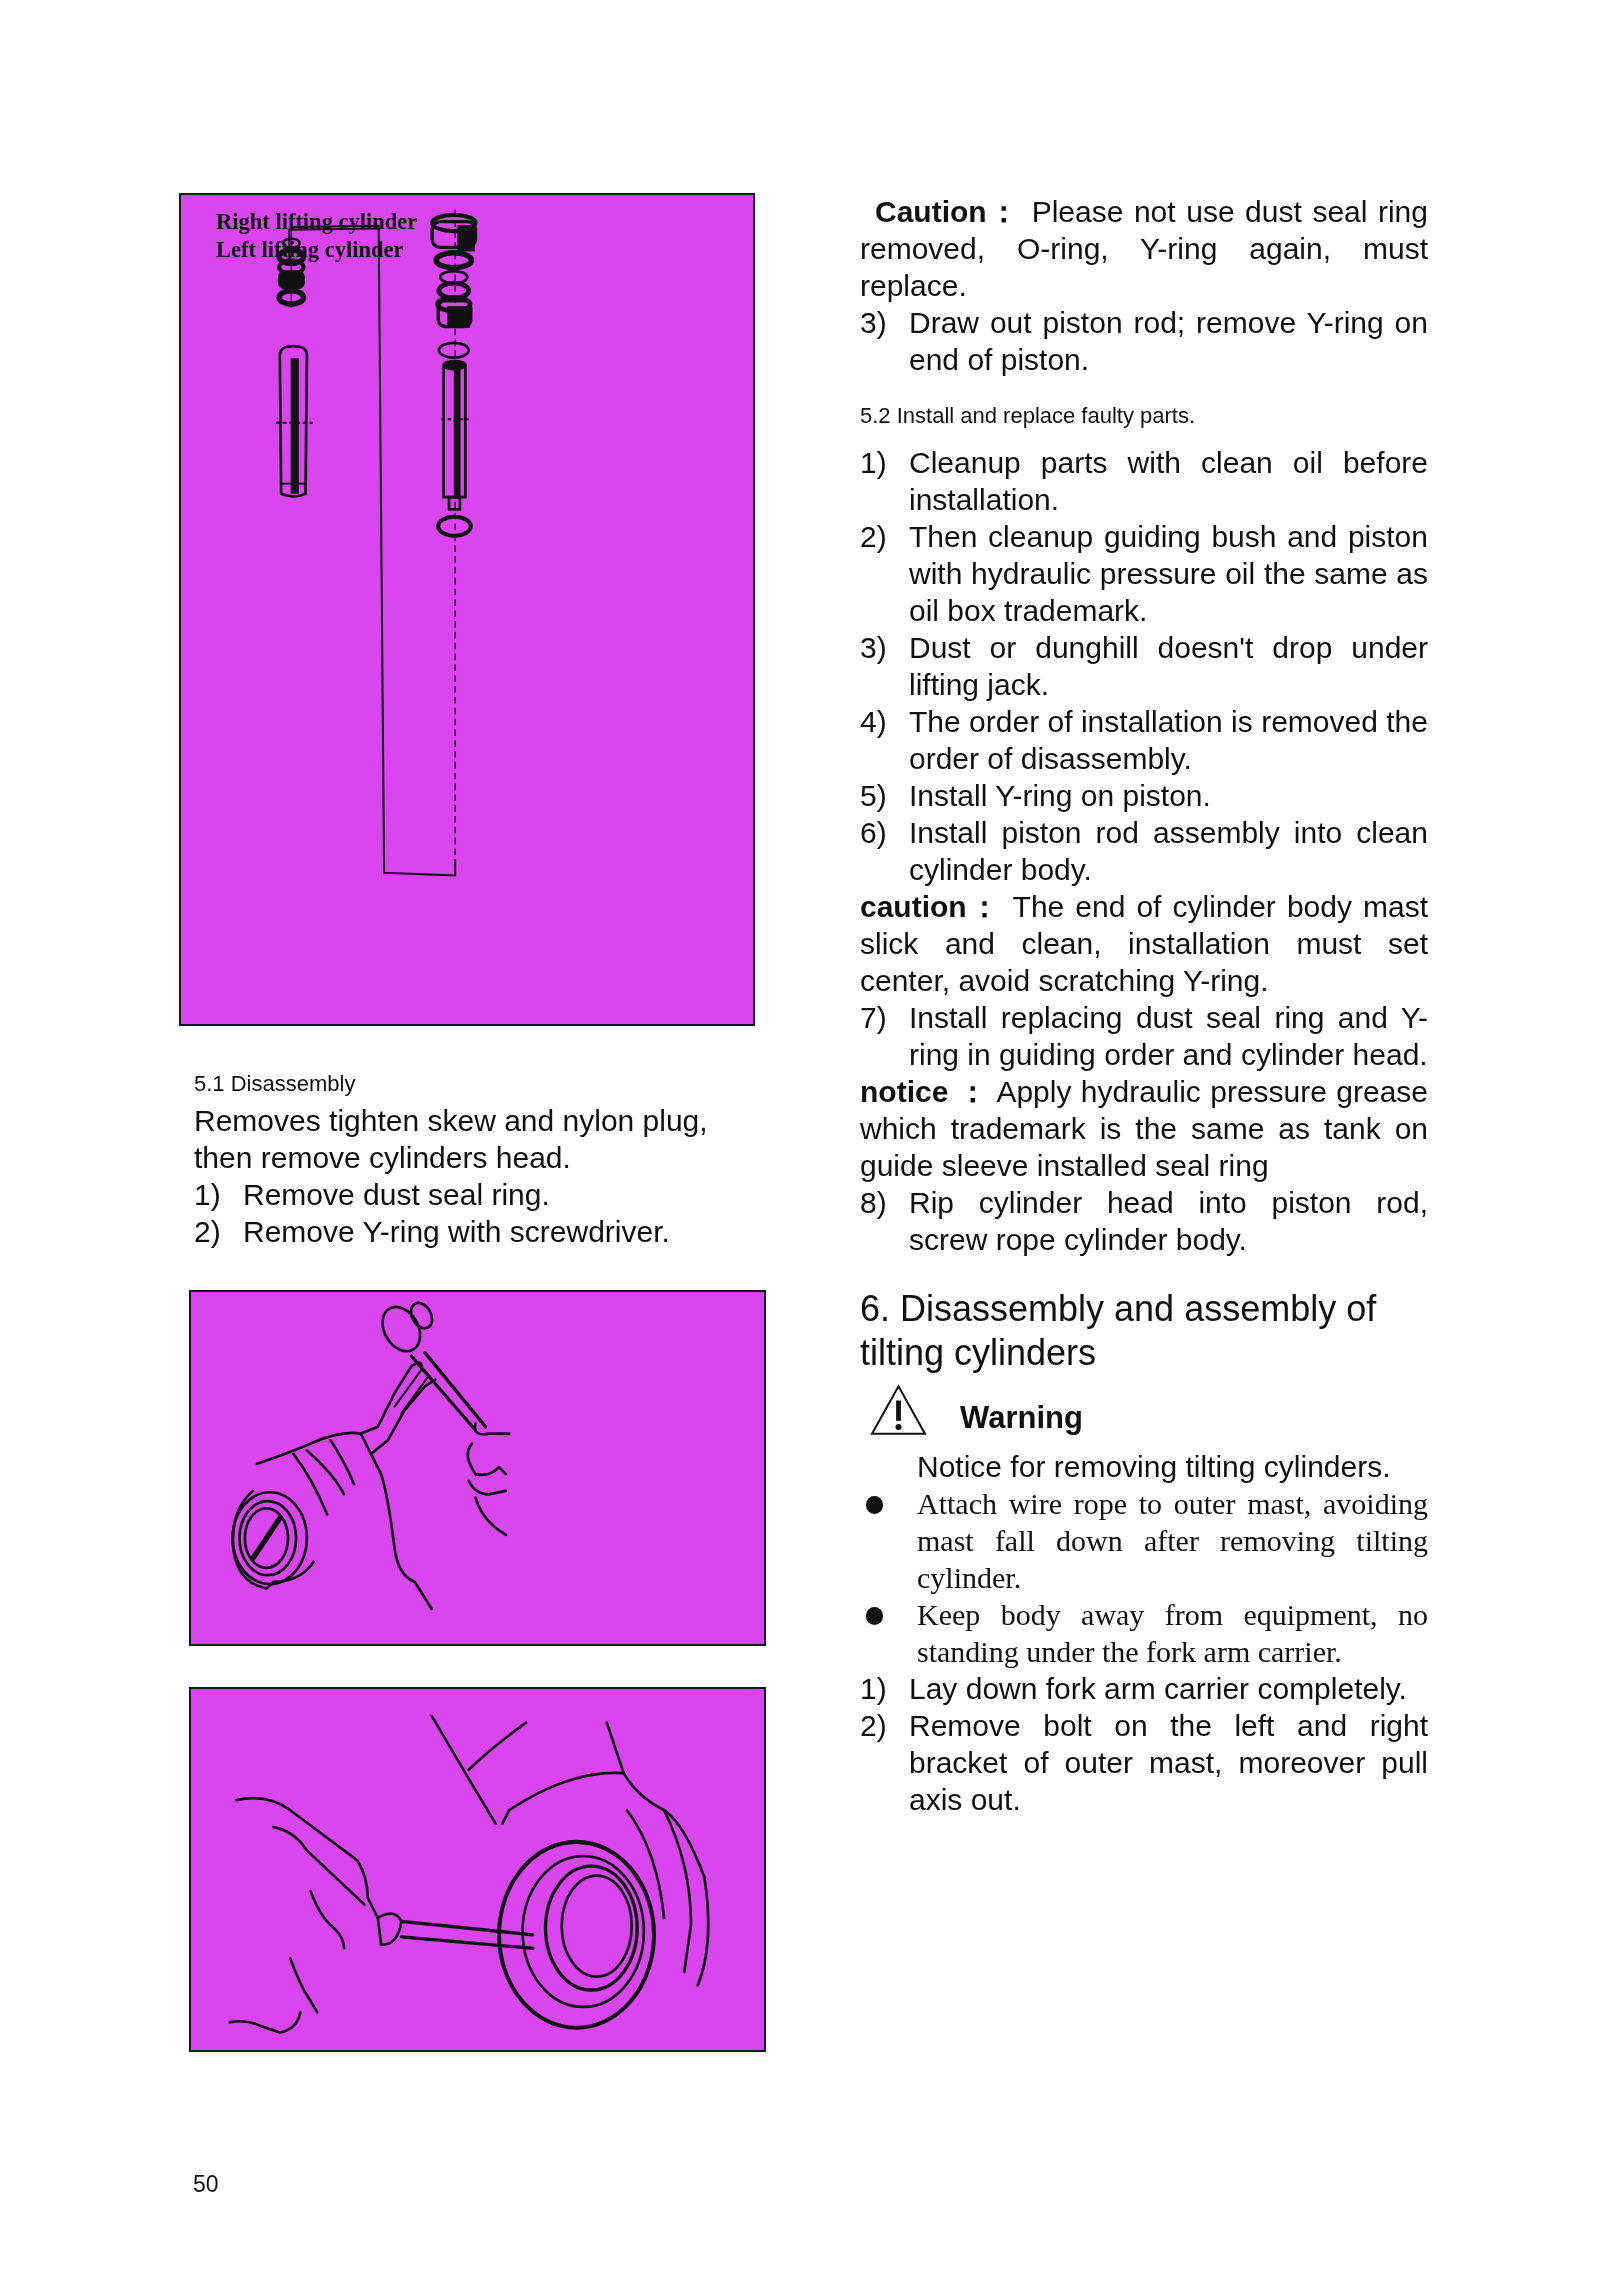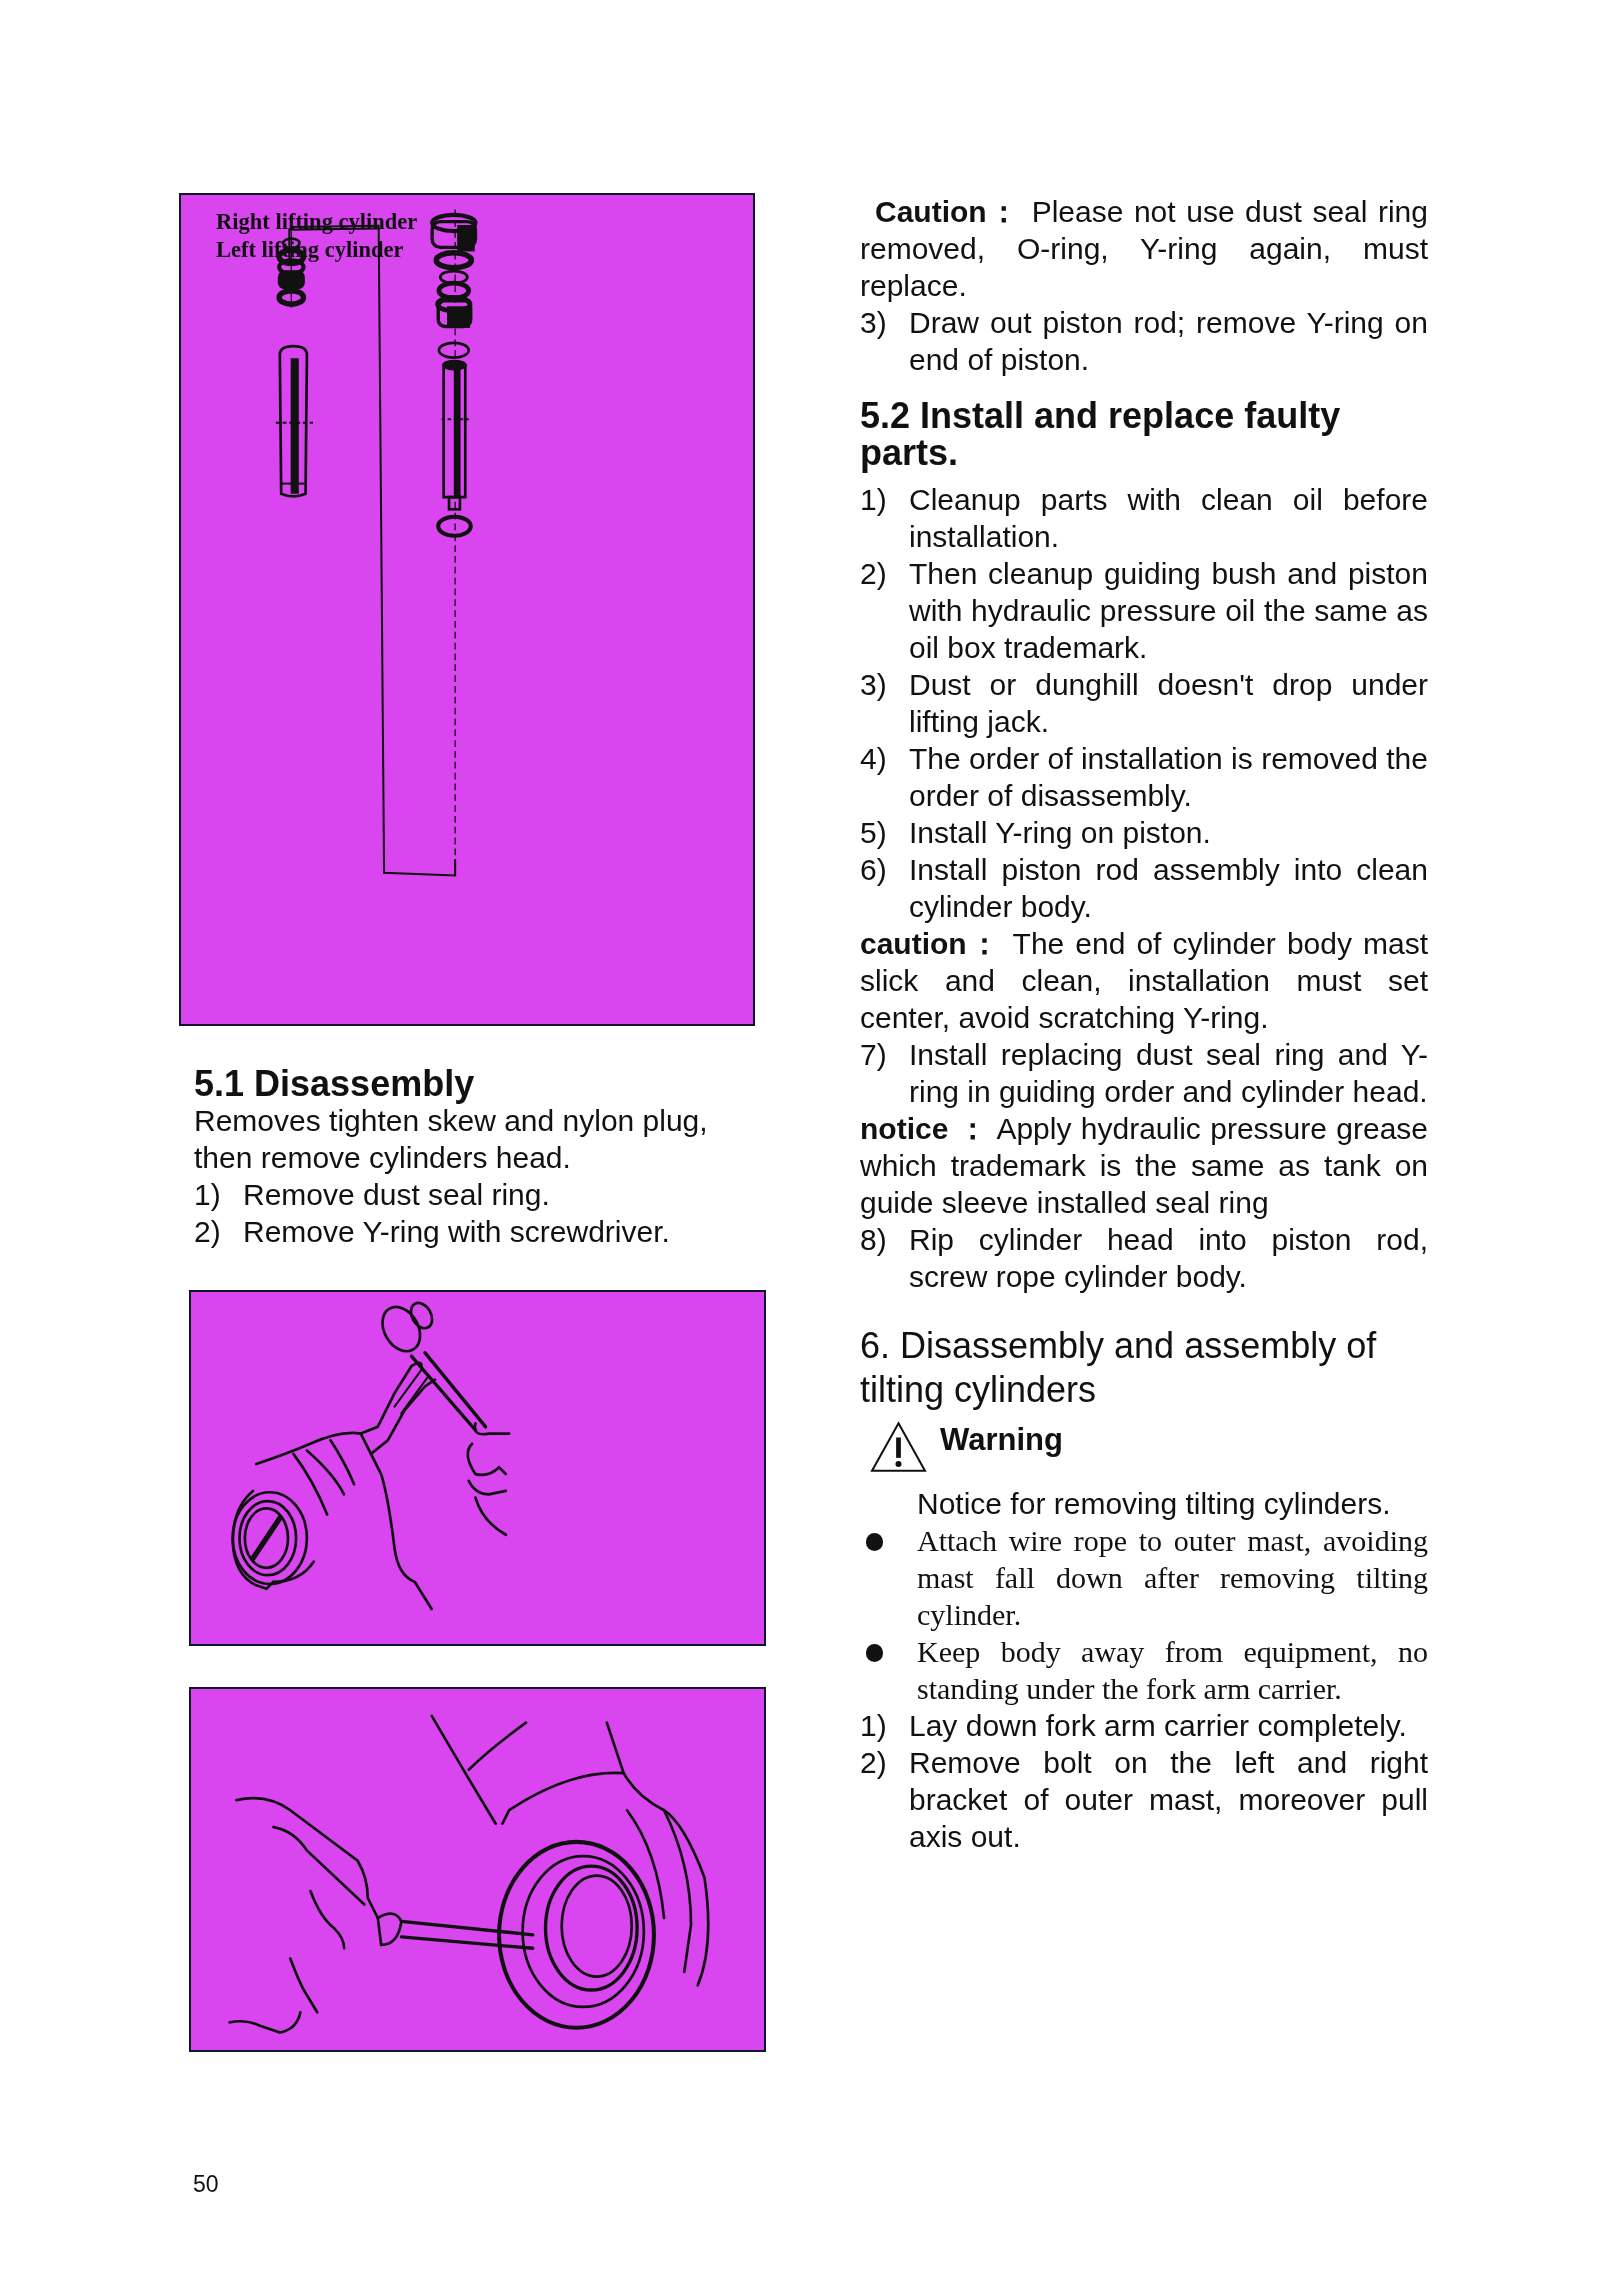--- a/index.html
+++ b/index.html
@@ -12,33 +12,33 @@
   }
   .figure svg { position: absolute; left: 0; top: 0; width: 100%; height: 100%; }
   .fig-label {
     position: absolute; font-family: "Liberation Serif", "DejaVu Serif", serif;
     font-weight: bold; font-size: 22.5px; line-height: 29px; color: #111; white-space: nowrap;
   }
   .col { position: absolute; font-size: 30px; line-height: 37px; }
   .col p { margin: 0; }
   .justify { text-align: justify; text-align-last: left; }
   .b { font-weight: bold; }
-  .heading { font-weight: bold; font-size: 36px; line-height: 37px; }
+  .heading { font-weight: normal; font-size: 22px; line-height: 37px; }
   .item { display: flex; }
   .item .num { width: 49px; flex: 0 0 49px; }
   .item .txt { flex: 1; text-align: justify; }
   .bullet { display: flex; }
   .bullet .dot { width: 57px; flex: 0 0 57px; position: relative; }
   .bullet .dot::before {
     content: ""; position: absolute; left: 5.5px; top: 11px; width: 17.7px; height: 17.7px;
     border-radius: 50%; background: #111;
   }
   .bullet .txt { flex: 1; text-align: justify; font-family: Liberation Serif, serif; }
   .h6 { font-size: 36px; line-height: 44px; font-weight: normal; }
-  .warning-row { display: flex; align-items: flex-start; }
+  .warning-row { display: flex; align-items: flex-end; gap: 20px; }
   .warning-row svg { width: 57px; height: 52px; margin-left: 9.5px; margin-right: 13.6px; }
   .page-number { position: absolute; left: 193px; top: 2171px; font-size: 23px; }
 </style>
 </head>
 <body>
 
 <div class="figure" style="left:179px; top:193px; width:576px; height:833px;">
   <div class="fig-label" style="left:35px; top:12.3px;">Right lifting cylinder</div>
   <div class="fig-label" style="left:35px; top:40px;">Left lifting cylinder</div>
   <svg viewBox="0 0 845 1222">

